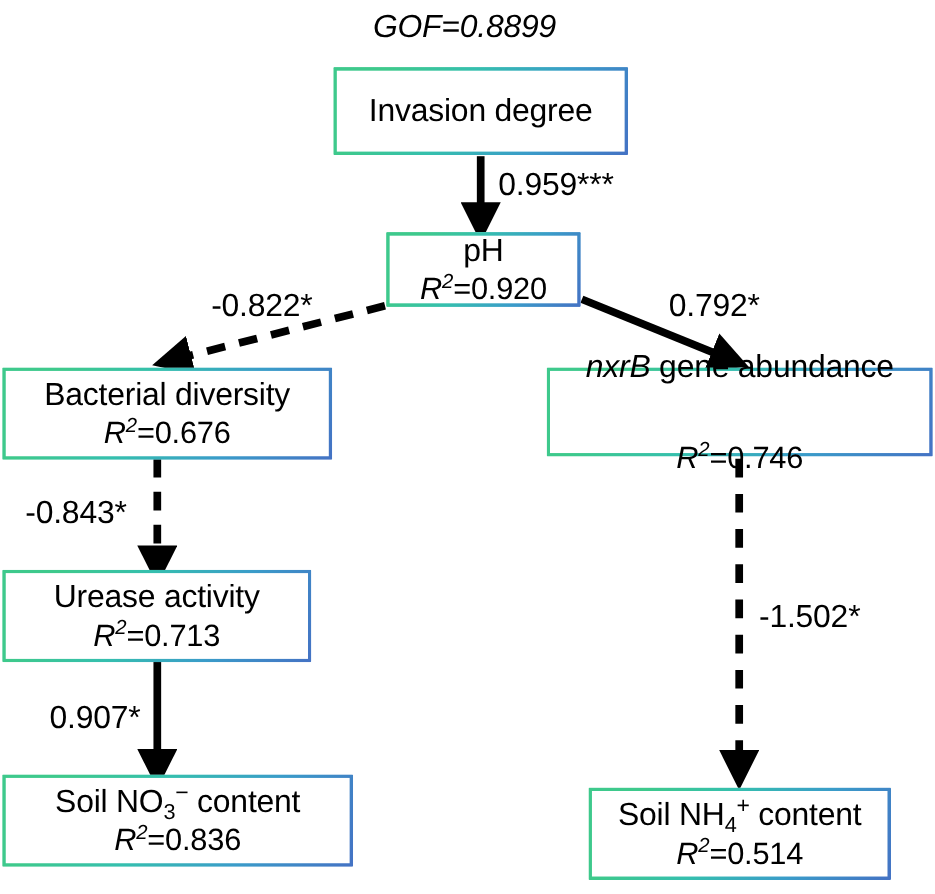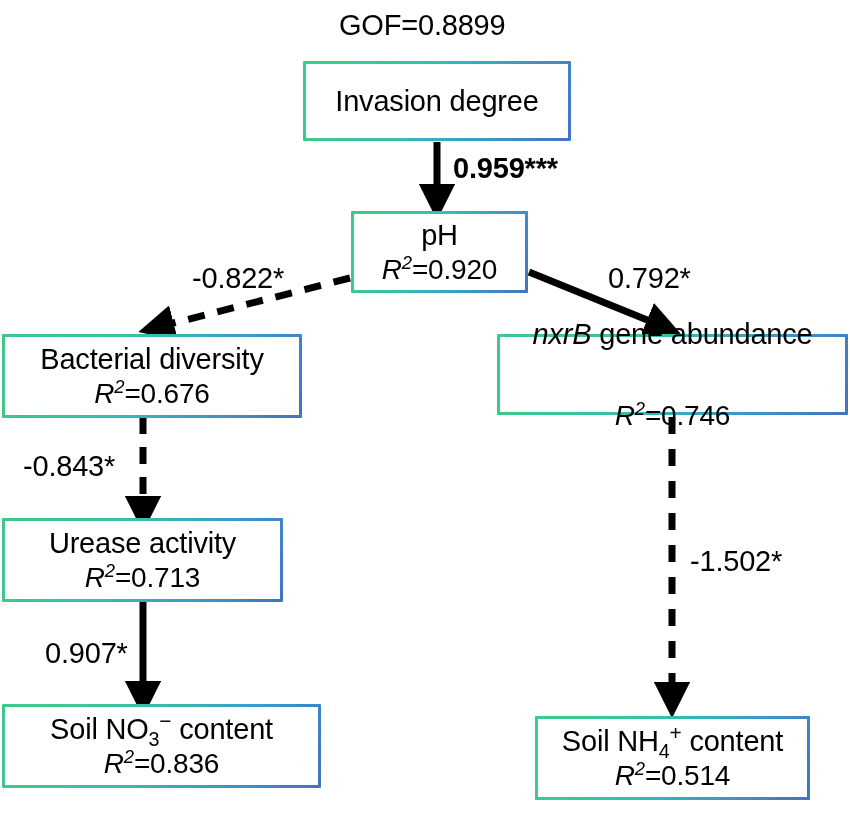--- a/index.html
+++ b/index.html
@@ -103,27 +103,27 @@
 
     <line x1="529" y1="272" x2="662" y2="326" stroke="#000000" stroke-width="7" marker-end="url(#arrowhead)"></line>
 
     <line x1="143" y1="417" x2="143" y2="512" stroke="#000000" stroke-width="7" stroke-dasharray="17,13" marker-end="url(#arrowhead)"></line>
 
     <line x1="143" y1="601" x2="143" y2="697" stroke="#000000" stroke-width="7" marker-end="url(#arrowhead)"></line>
 
     <line x1="672" y1="417" x2="672" y2="698" stroke="#000000" stroke-width="7" stroke-dasharray="17,15" marker-end="url(#arrowhead)"></line>
   </svg>
 
-  <div class="lbl" style="left:339px; top:9px;">GOF=0.8899</div>
+  <div class="lbl" style="left:339px; top:9px;font-style:italic;">GOF=0.8899</div>
 
   <div class="node" style="left:303px; top:61px; width:268px; height:80px;">
     <div class="node-label">Invasion degree</div>
   </div>
 
-  <div class="node" style="left:351px; top:211px; width:177px; height:82px;">
+  <div class="node" style="left:351px; top:211px; width:177px; height:68px;">
     <div class="node-label">pH</div>
     <div class="node-r2">
       <span class="rsym">R</span><span class="sup">2</span><span>=0.920</span>
     </div>
   </div>
 
   <div class="node" style="left:2px; top:334px; width:300px; height:84px;">
     <div class="node-label">Bacterial diversity</div>
     <div class="node-r2">
       <span class="rsym">R</span><span class="sup">2</span><span>=0.676</span>
@@ -157,21 +157,21 @@
 
   <div class="node" style="left:535px; top:704px; width:275px; height:84px;margin-top:12px;">
     <div class="node-label">
       <span>Soil NH</span><span class="sub-n">4</span><span class="sup-chg">+</span><span> content</span>
     </div>
     <div class="node-r2">
       <span class="rsym">R</span><span class="sup">2</span><span>=0.514</span>
     </div>
   </div>
 
-  <div class="lbl" style="left:453px; top:152px;font-weight:bold;">0.959***</div>
+  <div class="lbl" style="left:453px; top:152px;">0.959***</div>
 
   <div class="lbl" style="left:160px; top:262px;margin-left:32px;">-0.822*</div>
 
   <div class="lbl" style="left:608px; top:262px;">0.792*</div>
 
   <div class="lbl" style="left:23px; top:450px;">-0.843*</div>
 
   <div class="lbl" style="left:45px; top:637px;">0.907*</div>
 
   <div class="lbl" style="left:690px; top:545px;">-1.502*</div>

